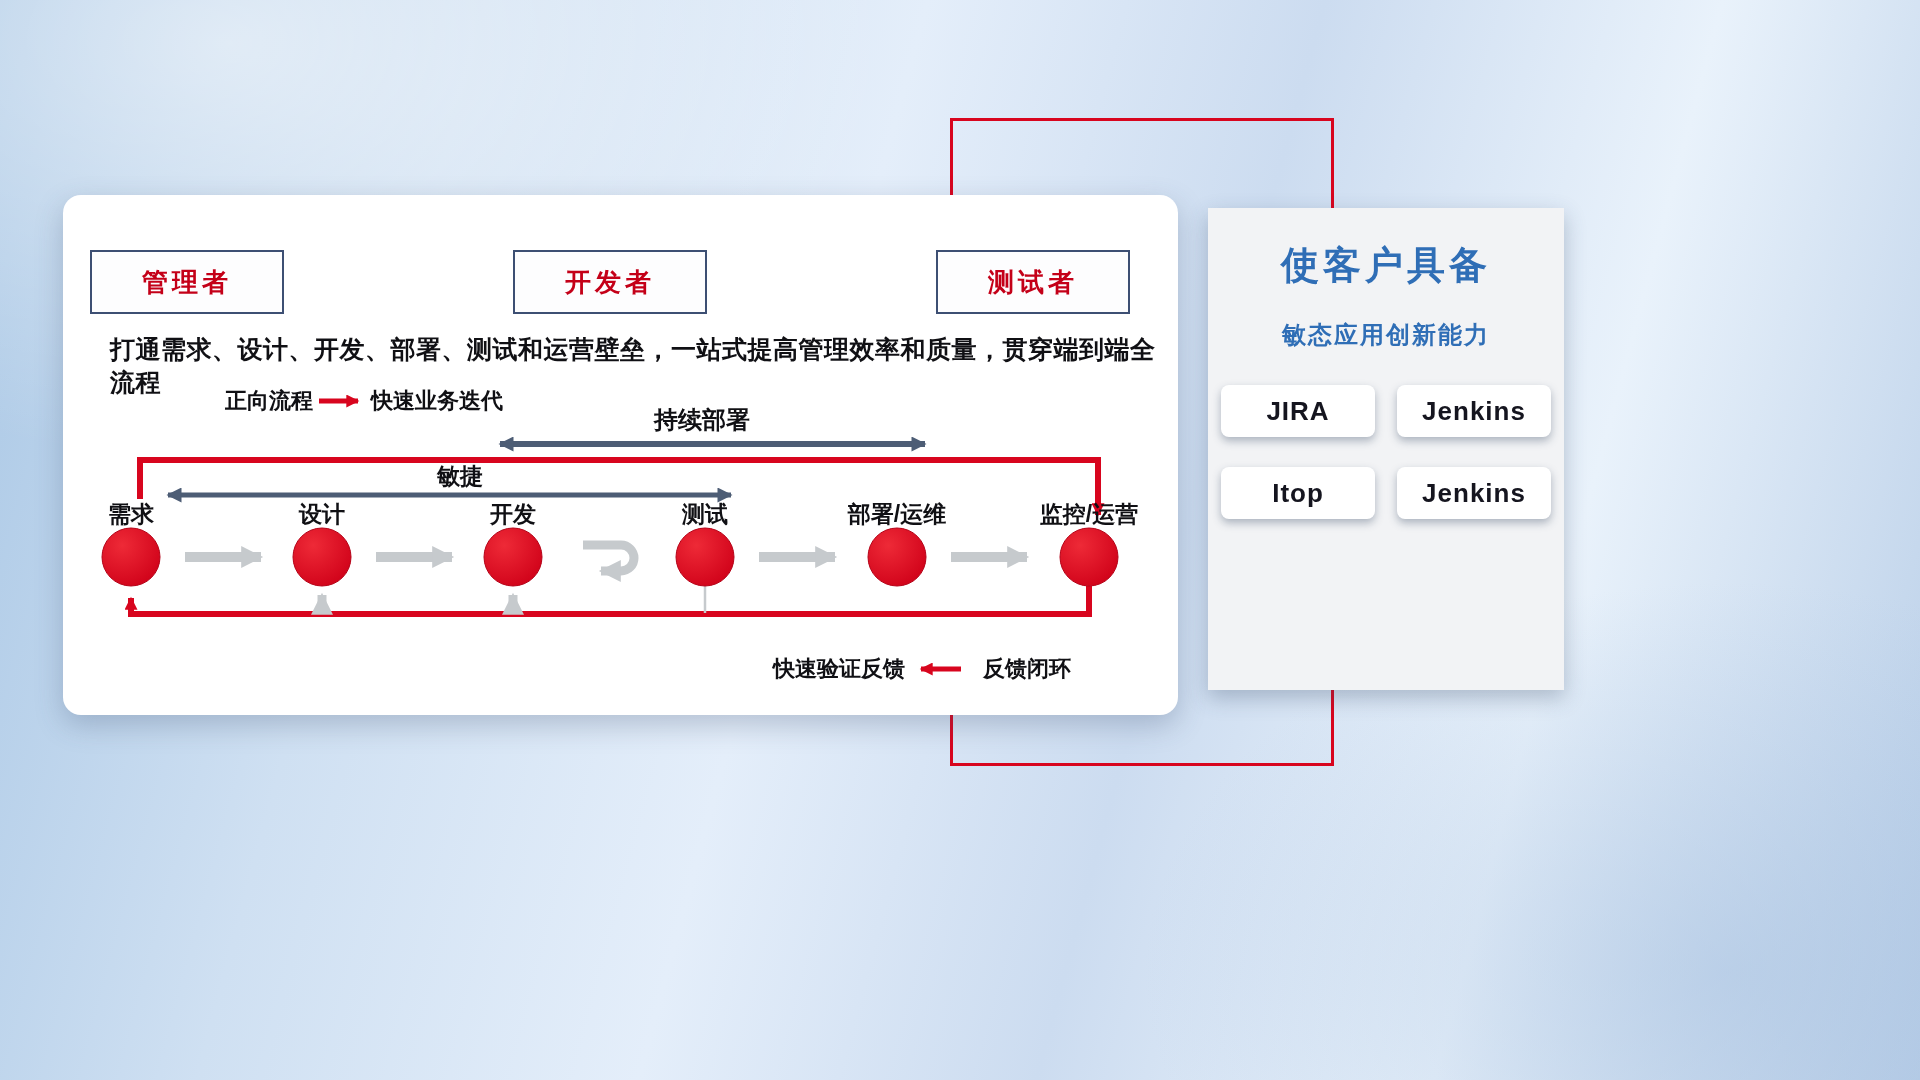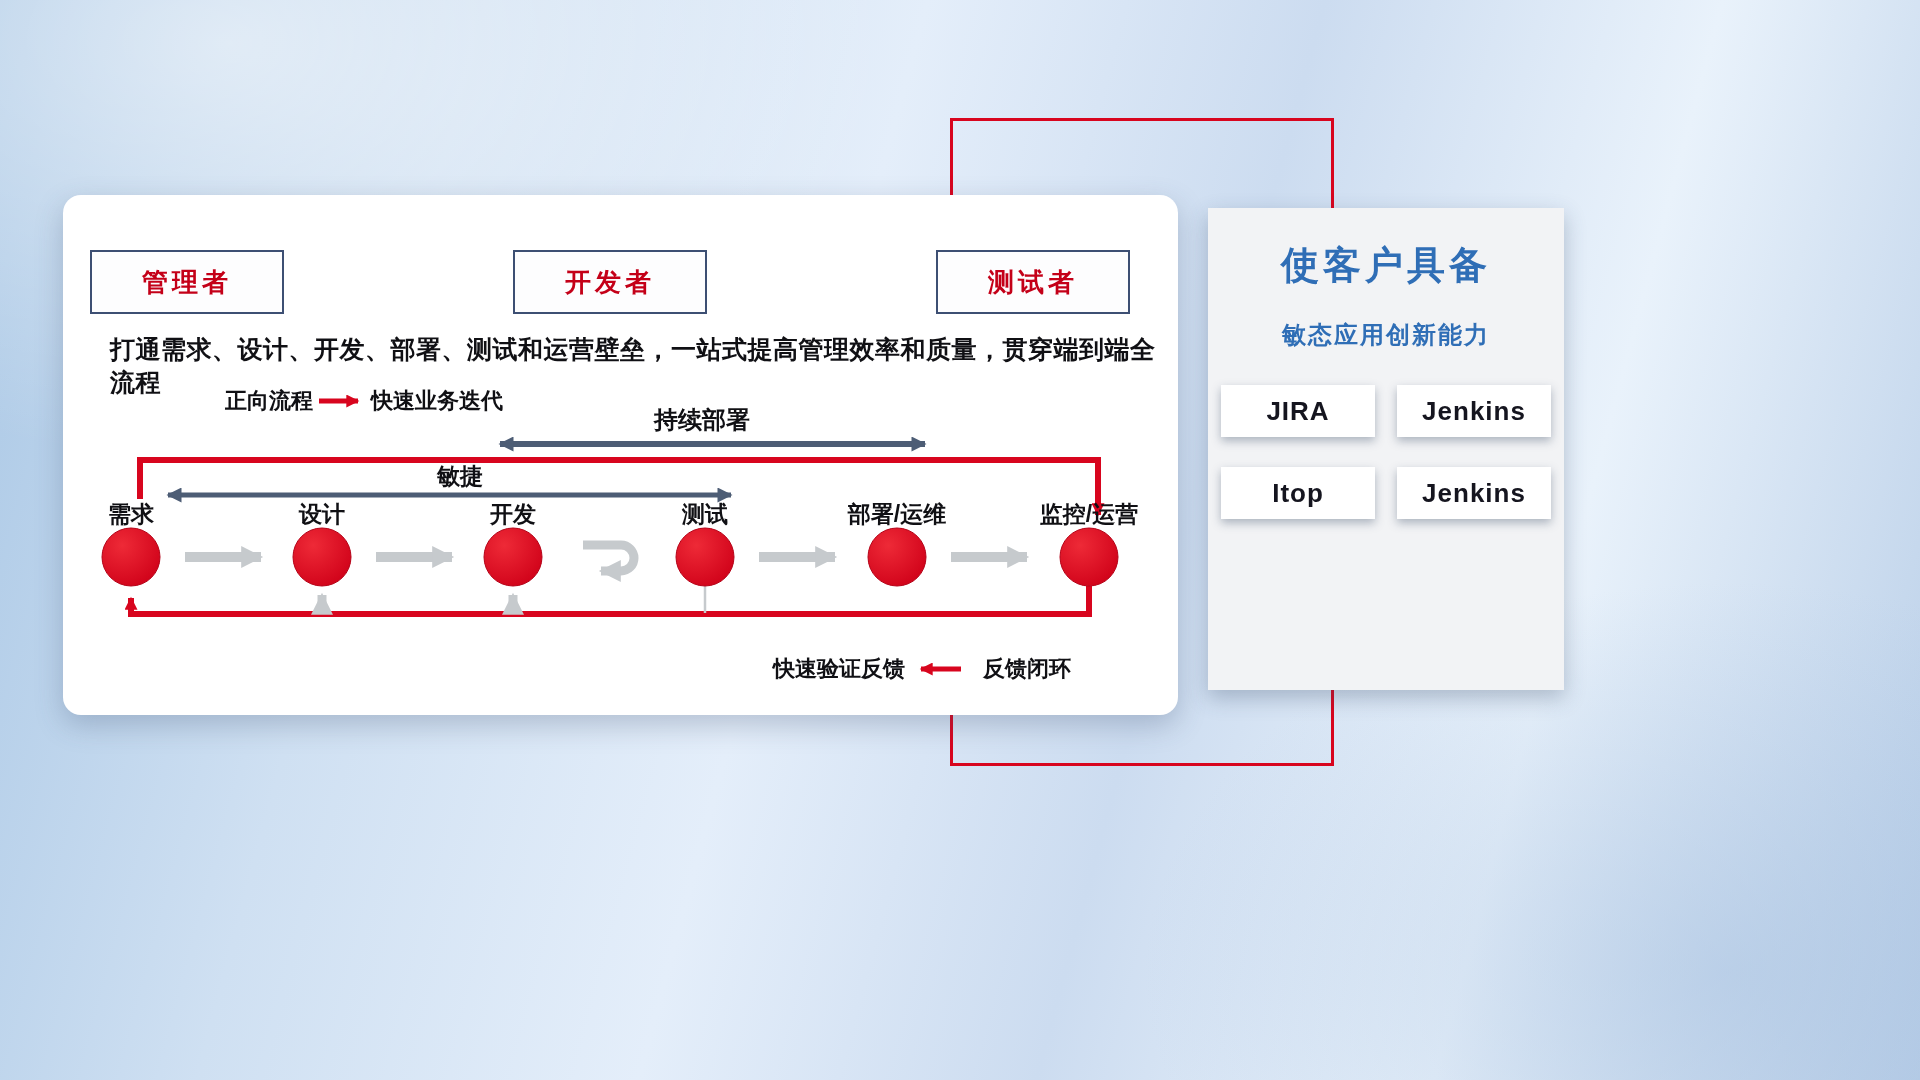--- a/index.html
+++ b/index.html
@@ -50,21 +50,21 @@
   .side-title{
     margin-top:32px;text-align:center;color:#2f6eb6;font-weight:700;
   }
   .side-title .l1{font-size:38px;letter-spacing:4px;}
   .side-title .l2{font-size:24px;letter-spacing:2px;margin-top:28px;}
   .tools-grid{
     display:grid;grid-template-columns:1fr 1fr;gap:30px 22px;
     padding:0 13px;margin-top:34px;
   }
   .tool-box{
-    height:52px;background:#ffffff;border-radius:0;
+    height:52px;background:#ffffff;border-radius:8px;
     box-shadow:0 4px 9px rgba(40,60,90,0.35);
     display:flex;align-items:center;justify-content:center;
     font-size:26px;font-weight:700;color:#15151f;letter-spacing:1px;
   }
   .tool-box.wide{grid-column:1 / span 2;}
 </style>
 </head>
 <body>
 
 <div class="stage">

